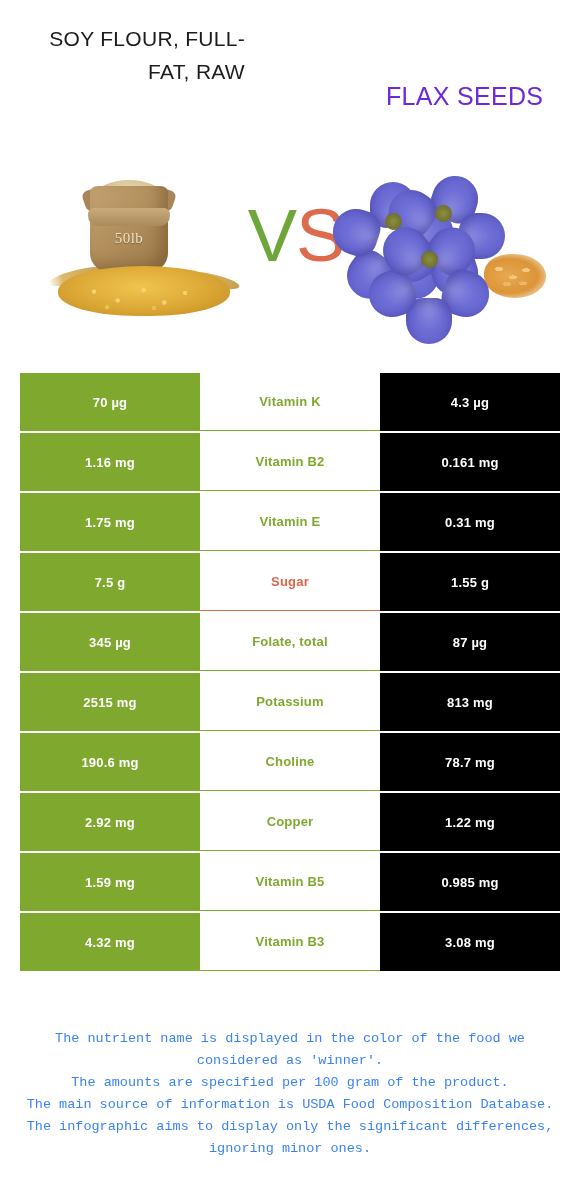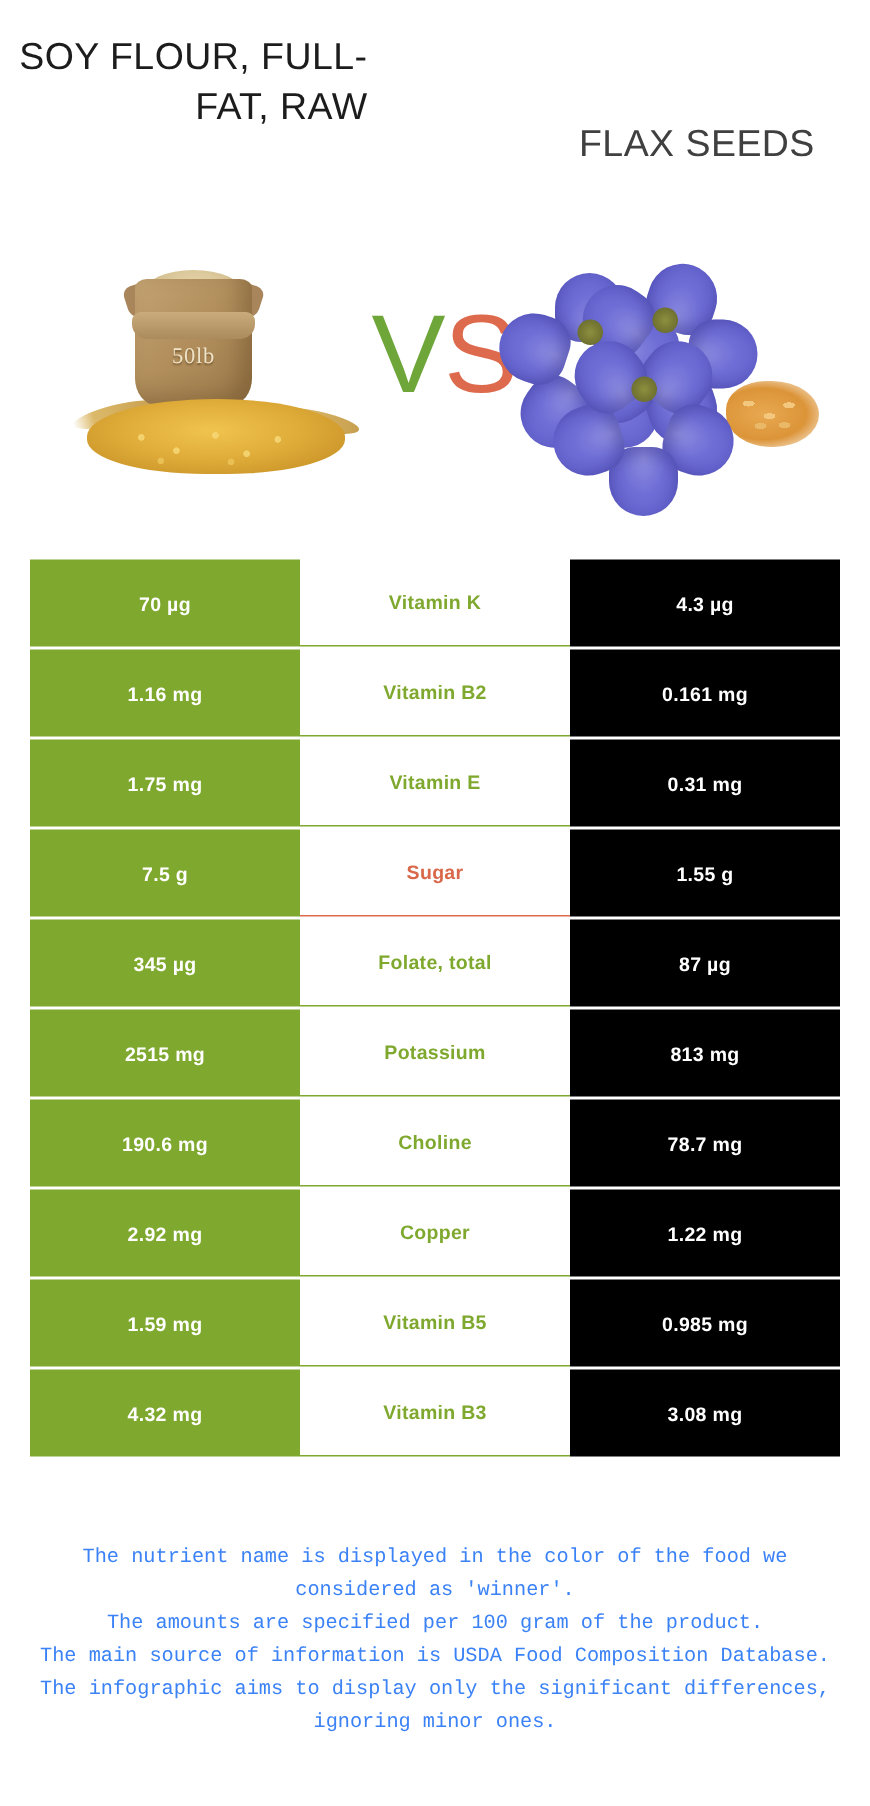--- a/index.html
+++ b/index.html
@@ -28,39 +28,39 @@
     left: 0;
     width: 580px;
     height: 140px;
   }
   .title-left {
     position: absolute;
     left: 10px;
     top: 22px;
     width: 235px;
     text-align: right;
-    font-size: 25px;
+    font-size: 21px;
     line-height: 33px;
     font-weight: 300;
     letter-spacing: 0.3px;
     color: #1c1c1c;
     text-transform: uppercase;
     font-family: "Liberation Sans", sans-serif;
   }
   .title-right {
     position: absolute;
     left: 386px;
     top: 80px;
     width: 190px;
     text-align: left;
     font-size: 25px;
     line-height: 33px;
     font-weight: 300;
     letter-spacing: 0.3px;
-    color: #404040;
+    color: #6d28d9;
     text-transform: uppercase;
   }
 
   
   .hero {
     position: absolute;
     top: 160px;
     left: 4px;
     width: 580px;
     height: 200px;

